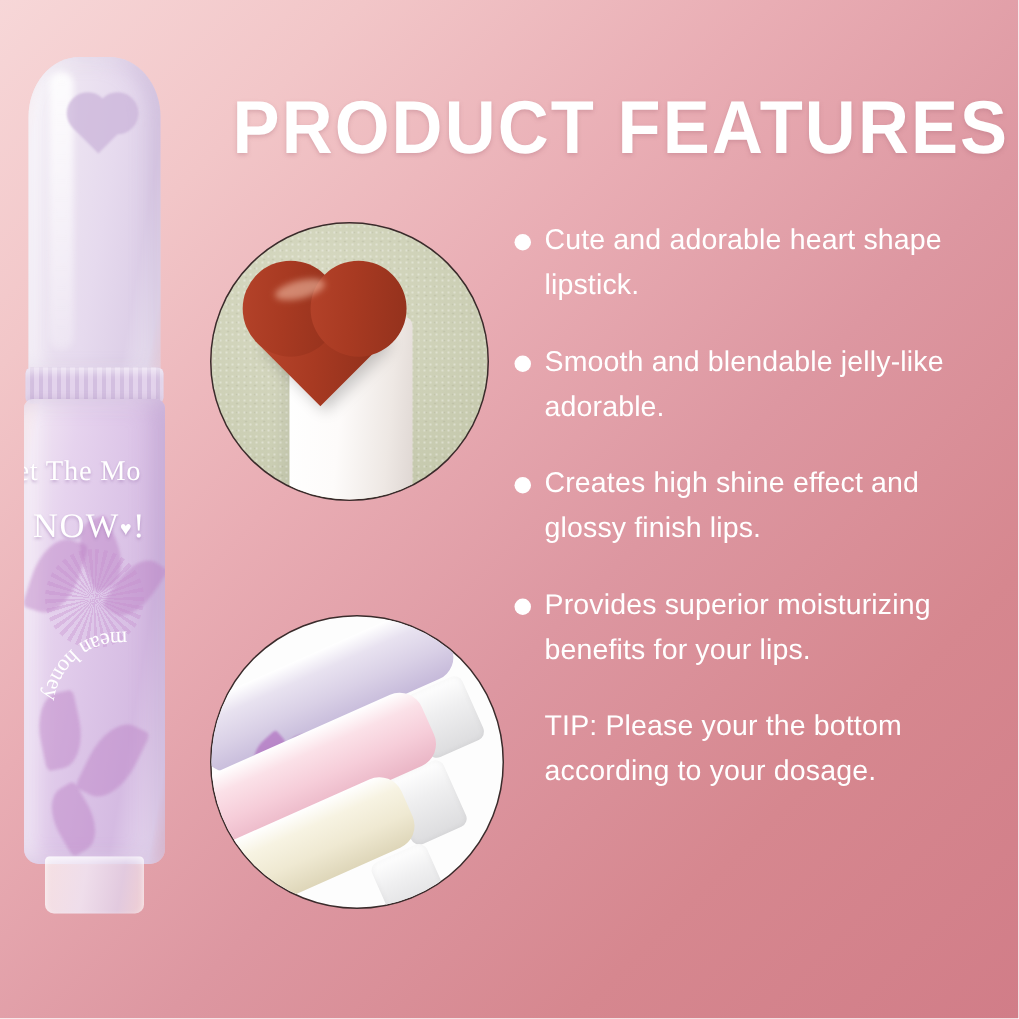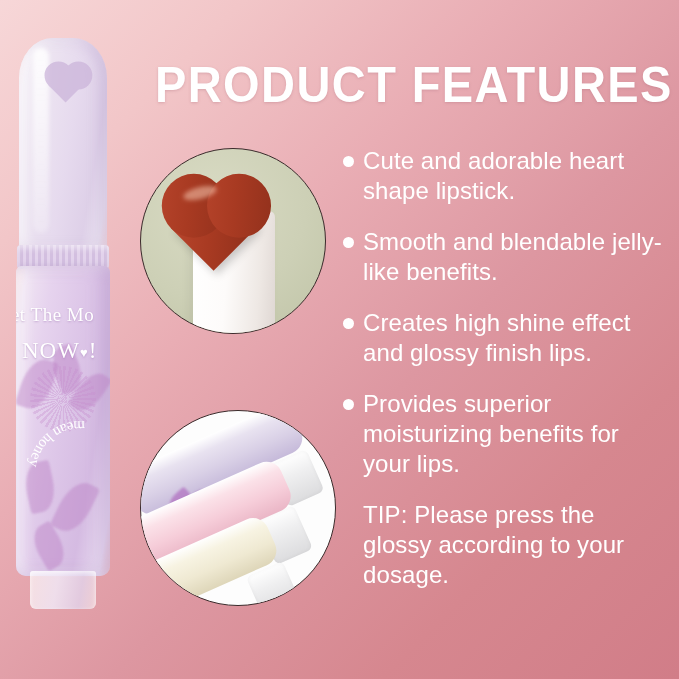--- a/index.html
+++ b/index.html
@@ -380,21 +380,21 @@
     width: 11px;
     height: 11px;
     border-radius: 50%;
     background: #ffffff;
     margin-top: 10px;
     margin-right: 9px;
   }
   .bullet-dot.hidden { background: transparent; }
   .feature-text {
     color: #ffffff;
-    font-size: 24px;
+    font-size: 19px;
     line-height: 30px;
     letter-spacing: .1px;
   }
 </style>
 </head>
 <body>
 
 <div id="poster">
 
   <div class="tube-wrap">
@@ -464,32 +464,32 @@
 
   <div id="feature-list">
 
     <div class="feature-item">
       <div class="bullet-dot"></div>
       <div class="feature-text">Cute and adorable heart shape lipstick.</div>
     </div>
 
     <div class="feature-item">
       <div class="bullet-dot"></div>
-      <div class="feature-text">Smooth and blendable jelly-like benefits.</div>
+      <div class="feature-text">Smooth and blendable jelly-like adorable.</div>
     </div>
 
     <div class="feature-item">
       <div class="bullet-dot"></div>
       <div class="feature-text">Creates high shine effect and glossy finish lips.</div>
     </div>
 
     <div class="feature-item">
       <div class="bullet-dot"></div>
       <div class="feature-text">Provides superior moisturizing benefits for your lips.</div>
     </div>
 
     <div class="feature-item">
       <div class="bullet-dot hidden"></div>
-      <div class="feature-text">TIP: Please press the glossy according to your dosage.</div>
+      <div class="feature-text">TIP: Please your the bottom according to your dosage.</div>
     </div>
 
   </div>
 </div>
 
 </body></html>

